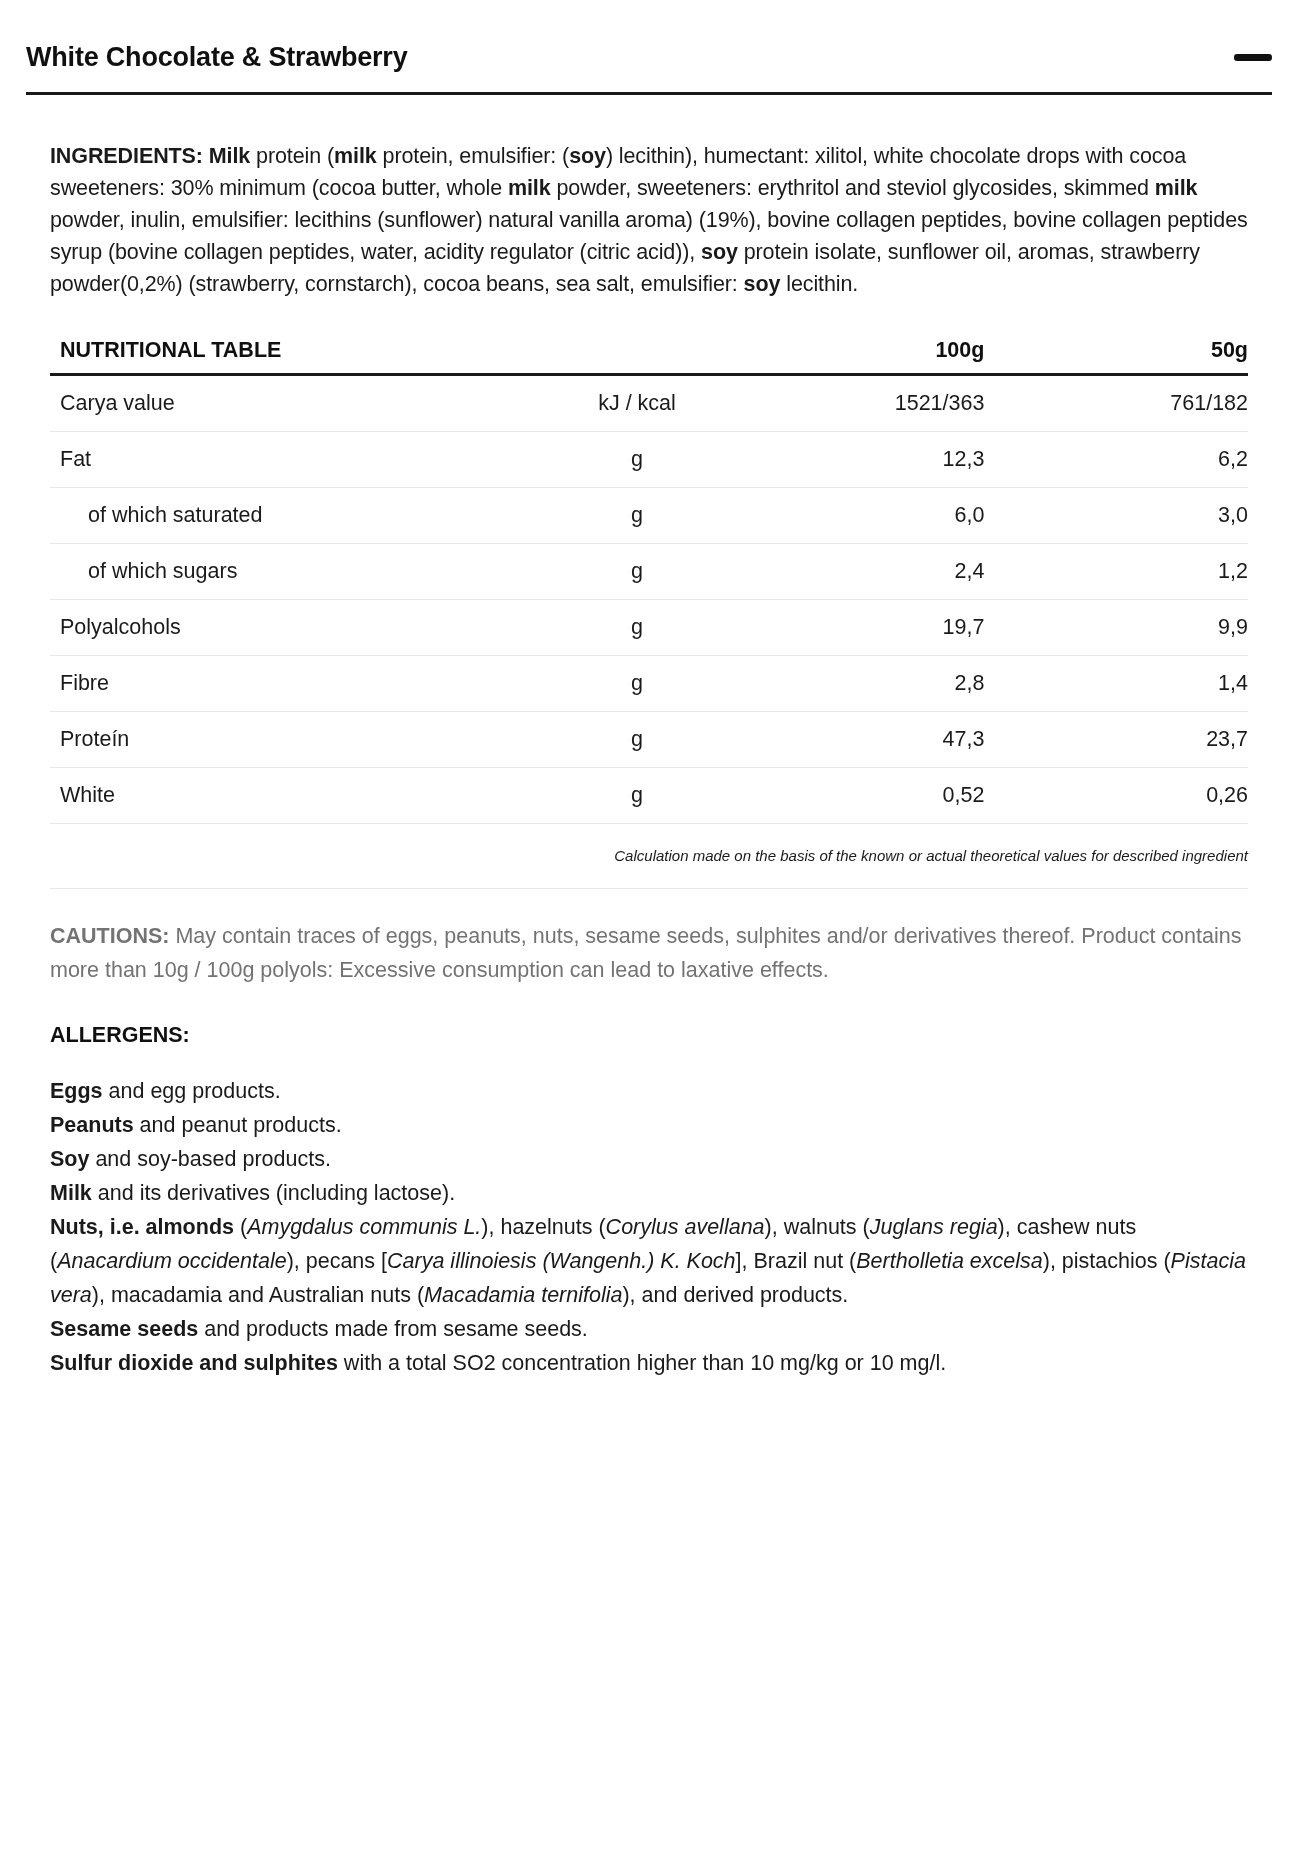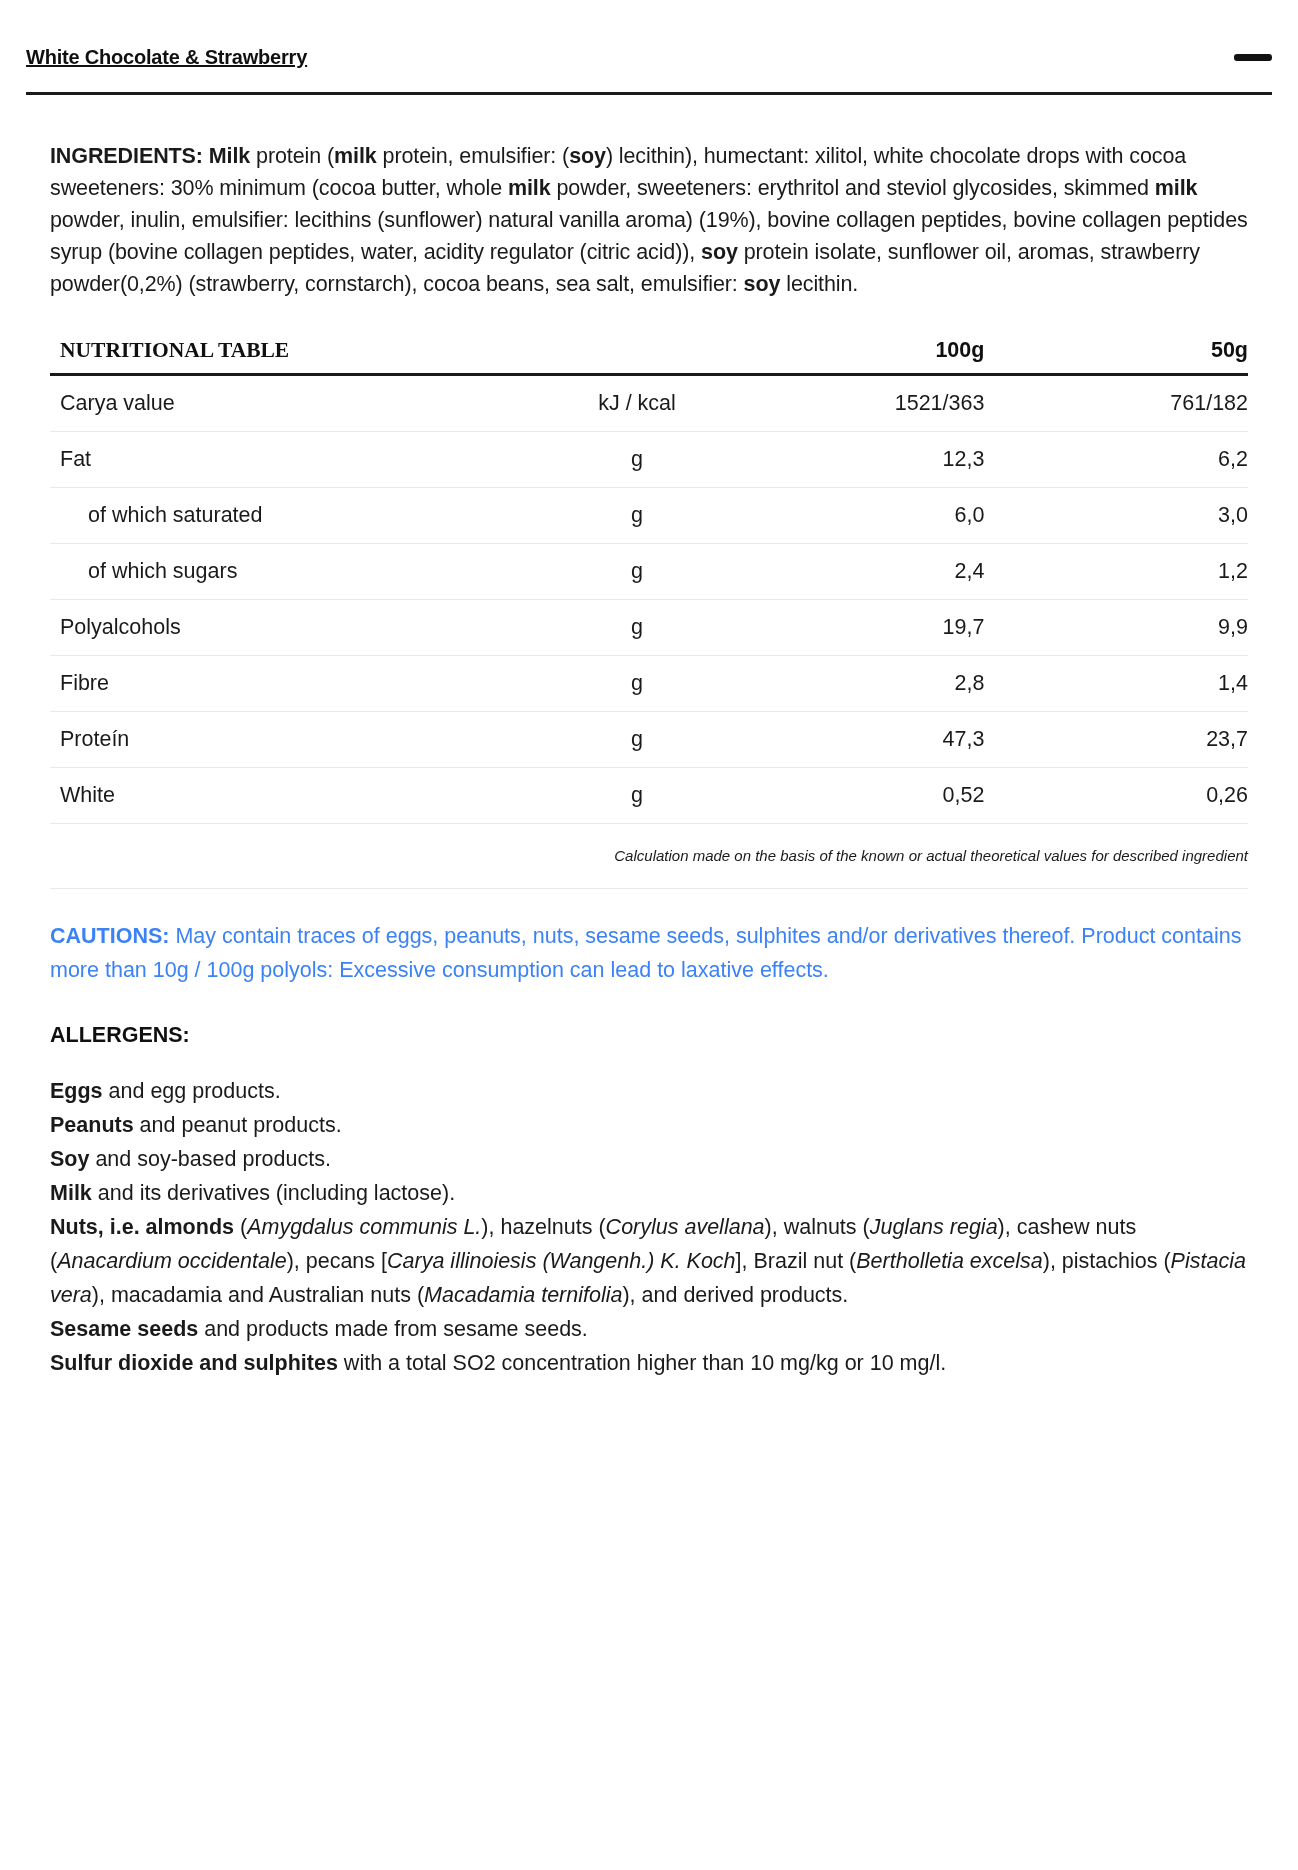--- a/index.html
+++ b/index.html
@@ -24,26 +24,25 @@
   
   .header {
     display: flex;
     align-items: center;
     justify-content: space-between;
     padding: 22px 26px 0 26px;
     box-sizing: border-box;
     height: 92px;
   }
   .header-title {
-    font-size: 20px;
+    font-size: 27px;
     font-weight: bold;
     letter-spacing: -0.2px;
     color: #101010;
     line-height: 1.2;
-    text-decoration: underline;
   }
   .collapse-btn {
     width: 46px;
     height: 46px;
     display: flex;
     align-items: center;
     justify-content: flex-end;
     cursor: pointer;
   }
   .minus-bar {
@@ -83,21 +82,21 @@
     font-size: 21.5px;
     color: #1a1a1a;
   }
   .nutri-table th {
     font-weight: bold;
     font-size: 21.5px;
     padding: 8px 0 10px 0;
     border-bottom: 3px solid #1a1a1a;
     color: #101010;
   }
-  .nutri-table th.c-name { text-align: left; padding-left: 10px; font-family: Liberation Serif, serif; }
+  .nutri-table th.c-name { text-align: left; padding-left: 10px; }
   .nutri-table th.c-unit { text-align: center; }
   .nutri-table th.c-num  { text-align: right; }
 
   .nutri-table td {
     padding: 15px 0 15px 0;
     border-bottom: 1.5px solid #e8e8e8;
     vertical-align: middle;
   }
   .nutri-table td.c-name { text-align: left; padding-left: 10px; }
   .nutri-table td.c-name.indent { padding-left: 38px; }
@@ -117,21 +116,21 @@
     padding: 14px 4px 16px 0;
     border-bottom: 1.5px solid #e8e8e8;
     color: #1a1a1a;
   }
 
   
   .cautions {
     font-size: 21.5px;
     line-height: 34px;
     margin-top: 30px;
-    color: #3b82f6;
+    color: #737373;
   }
   .cautions b { font-weight: bold; }
 
   
   .allergens-heading {
     font-size: 21.5px;
     font-weight: bold;
     margin-top: 36px;
     color: #101010;
   }

